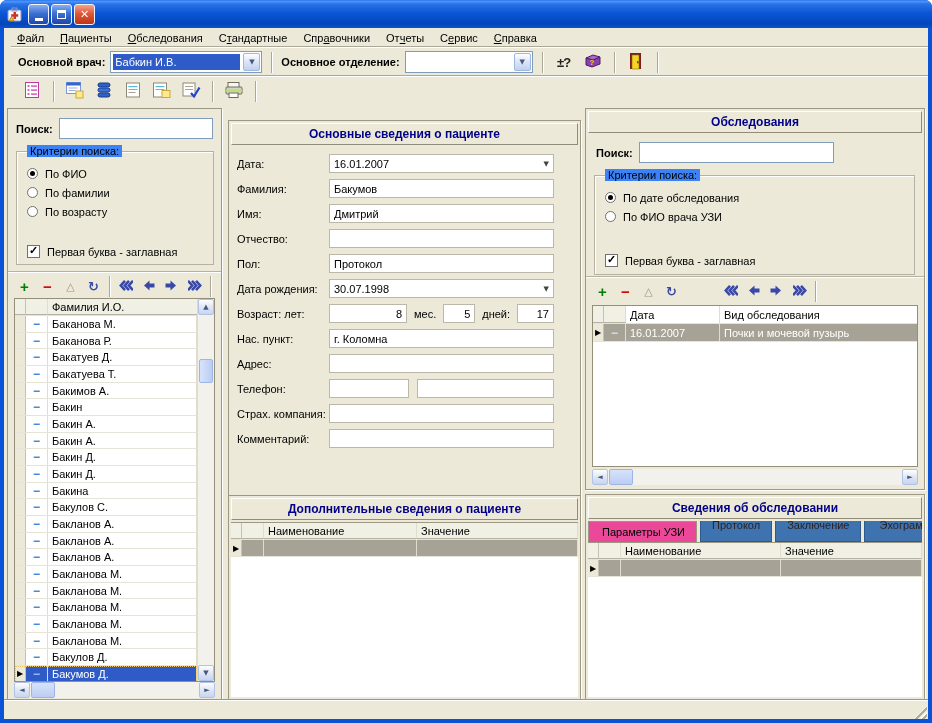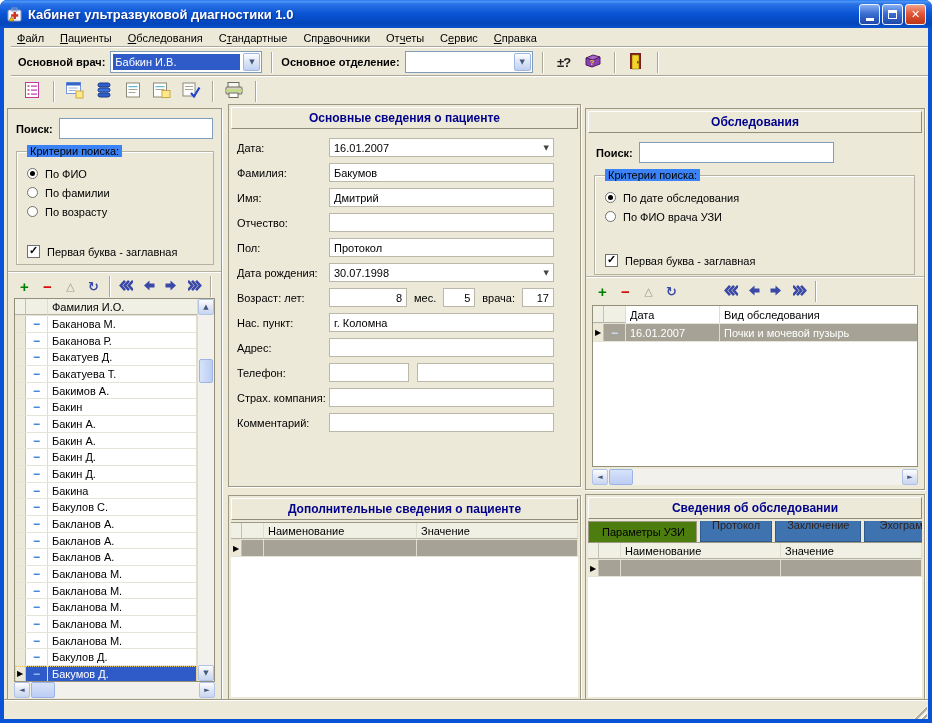--- a/index.html
+++ b/index.html
@@ -47,21 +47,21 @@
   .combo-btn{width:17px;height:18px;margin:1px;flex:none;border:1px solid #9EB6E4;border-radius:2px;
     background:linear-gradient(180deg,#fefefe,#dfe7f6 45%,#bfd0f0);display:flex;align-items:center;
     justify-content:center;color:#44597e;font-size:7px;box-sizing:border-box;}
   .tool-icon{width:24px;height:24px;display:flex;align-items:center;justify-content:center;flex:none;}
   .hc{font-size:13px;font-weight:bold;color:#222;letter-spacing:-1px;}
 
   
   .panel{position:absolute;background:#ECE9D8;border:1px solid #9d9884;
     box-shadow:1px 1px 0 #fff;box-sizing:border-box;}
   .left-panel{left:3px;top:80px;width:215px;height:592px;}
-  .mid-top{left:224px;top:76px;width:353px;height:383px;}
+  .mid-top{left:224px;top:92px;width:353px;height:383px;}
   .mid-bottom{left:224px;top:467px;width:353px;height:205px;}
   .right-top{left:581px;top:80px;width:340px;height:382px;}
   .right-bottom{left:581px;top:466px;width:340px;height:206px;}
 
   .section-header{position:absolute;left:2px;top:2px;right:2px;height:22px;background:#ECE9D8;
     border:1px solid;border-color:#FFF #8F8C7A #8F8C7A #FFF;display:flex;align-items:center;
     justify-content:center;color:#00008B;font-weight:bold;font-size:12px;box-sizing:border-box;}
 
   
   .search-row{display:flex;align-items:center;gap:6px;margin:9px 8px 0 8px;}
@@ -167,21 +167,21 @@
   .ex-type{flex:1;padding:0 4px;height:100%;display:flex;align-items:center;white-space:nowrap;overflow:hidden;}
   .exrow.sel .gdash,.exrow.sel .ex-date,.exrow.sel .ex-type{background:#A6A296;color:#fff;}
   .exrow.sel .gdash{color:#cfe0f5;}
 
   
   .tabs{position:absolute;left:2px;top:26px;right:2px;height:21px;display:flex;align-items:flex-end;
     overflow:hidden;}
   .tab{height:35px;display:flex;align-items:center;justify-content:center;padding:0 11px;
     background:#3E73B0;color:#2e2222;border:1px solid #2E5A8C;margin-left:3px;box-sizing:border-box;
     white-space:nowrap;flex:none;}
-  .tab.active{height:21px;background:#4d7c0f;border:1px solid #9d9884;border-bottom:none;
+  .tab.active{height:21px;background:#ec4899;border:1px solid #9d9884;border-bottom:none;
     color:#000;margin-left:0;padding-left:13px;}
   .tab:last-child{flex:1;justify-content:flex-start;padding-left:14px;}
 
   
   .statusbar{position:absolute;left:0;right:0;top:672px;height:19px;background:#ECE9D8;
     border-top:1px solid #fff;box-shadow:0 -1px 0 #9d9884;}
   .grip{position:absolute;right:1px;bottom:1px;width:13px;height:13px;
     background:repeating-linear-gradient(-45deg,transparent 0 2px,#b0ac9a 2px 4px,#fff 4px 5px);
     clip-path:polygon(100% 0,100% 100%,0 100%);}
 </style>
@@ -193,21 +193,20 @@
   <div class="titlebar">
     <span class="app-icon">
       <svg width="17" height="17" viewBox="0 0 17 17">
         <rect x="2" y="4" width="13" height="11" rx="1.5" fill="#f5f7fb" stroke="#8b9cc2"></rect>
         <rect x="6" y="2" width="5" height="3" fill="none" stroke="#8b9cc2"></rect>
         <rect x="7.5" y="6" width="2.5" height="7" fill="#d23222"></rect>
         <rect x="5.2" y="8.2" width="7" height="2.5" fill="#d23222"></rect>
         <polygon points="3,15 8,15 5.5,10.5" fill="#f2c21c" stroke="#7a6205" stroke-width="0.6"></polygon>
       </svg>
     </span>
-    <span class="title-text">Кабинет ультразвуковой диагностики 1.0</span>
     <span class="win-btns">
       <span class="tb-btn minb">
           <span class="min-glyph"></span>
         </span>
       <span class="tb-btn maxb">
           <span class="max-glyph"></span>
         </span>
       <span class="tb-btn closeb">
           <span class="close-glyph glyphfont">✕</span>
         </span>
@@ -596,21 +595,21 @@
             <div class="tinput">
               <span class="tval">30.07.1998</span>
               <span class="tarrow glyphfont">▼</span>
             </div>
           </div>
           <div class="field-row">
             <span class="flabel">Возраст: лет:</span>
             <div class="tinput num" style="width: 78px; flex: 0 0 auto;">8</div>
             <span class="inline-lbl">мес.</span>
             <div class="tinput num" style="width: 32px; flex: 0 0 auto;">5</div>
-            <span class="inline-lbl">врача:</span>
+            <span class="inline-lbl">дней:</span>
             <div class="tinput num">17</div>
           </div>
           <div class="field-row">
             <span class="flabel">Нас. пункт:</span>
             <div class="tinput">г. Коломна</div>
           </div>
           <div class="field-row">
             <span class="flabel">Адрес:</span>
             <div class="tinput"></div>
           </div>

